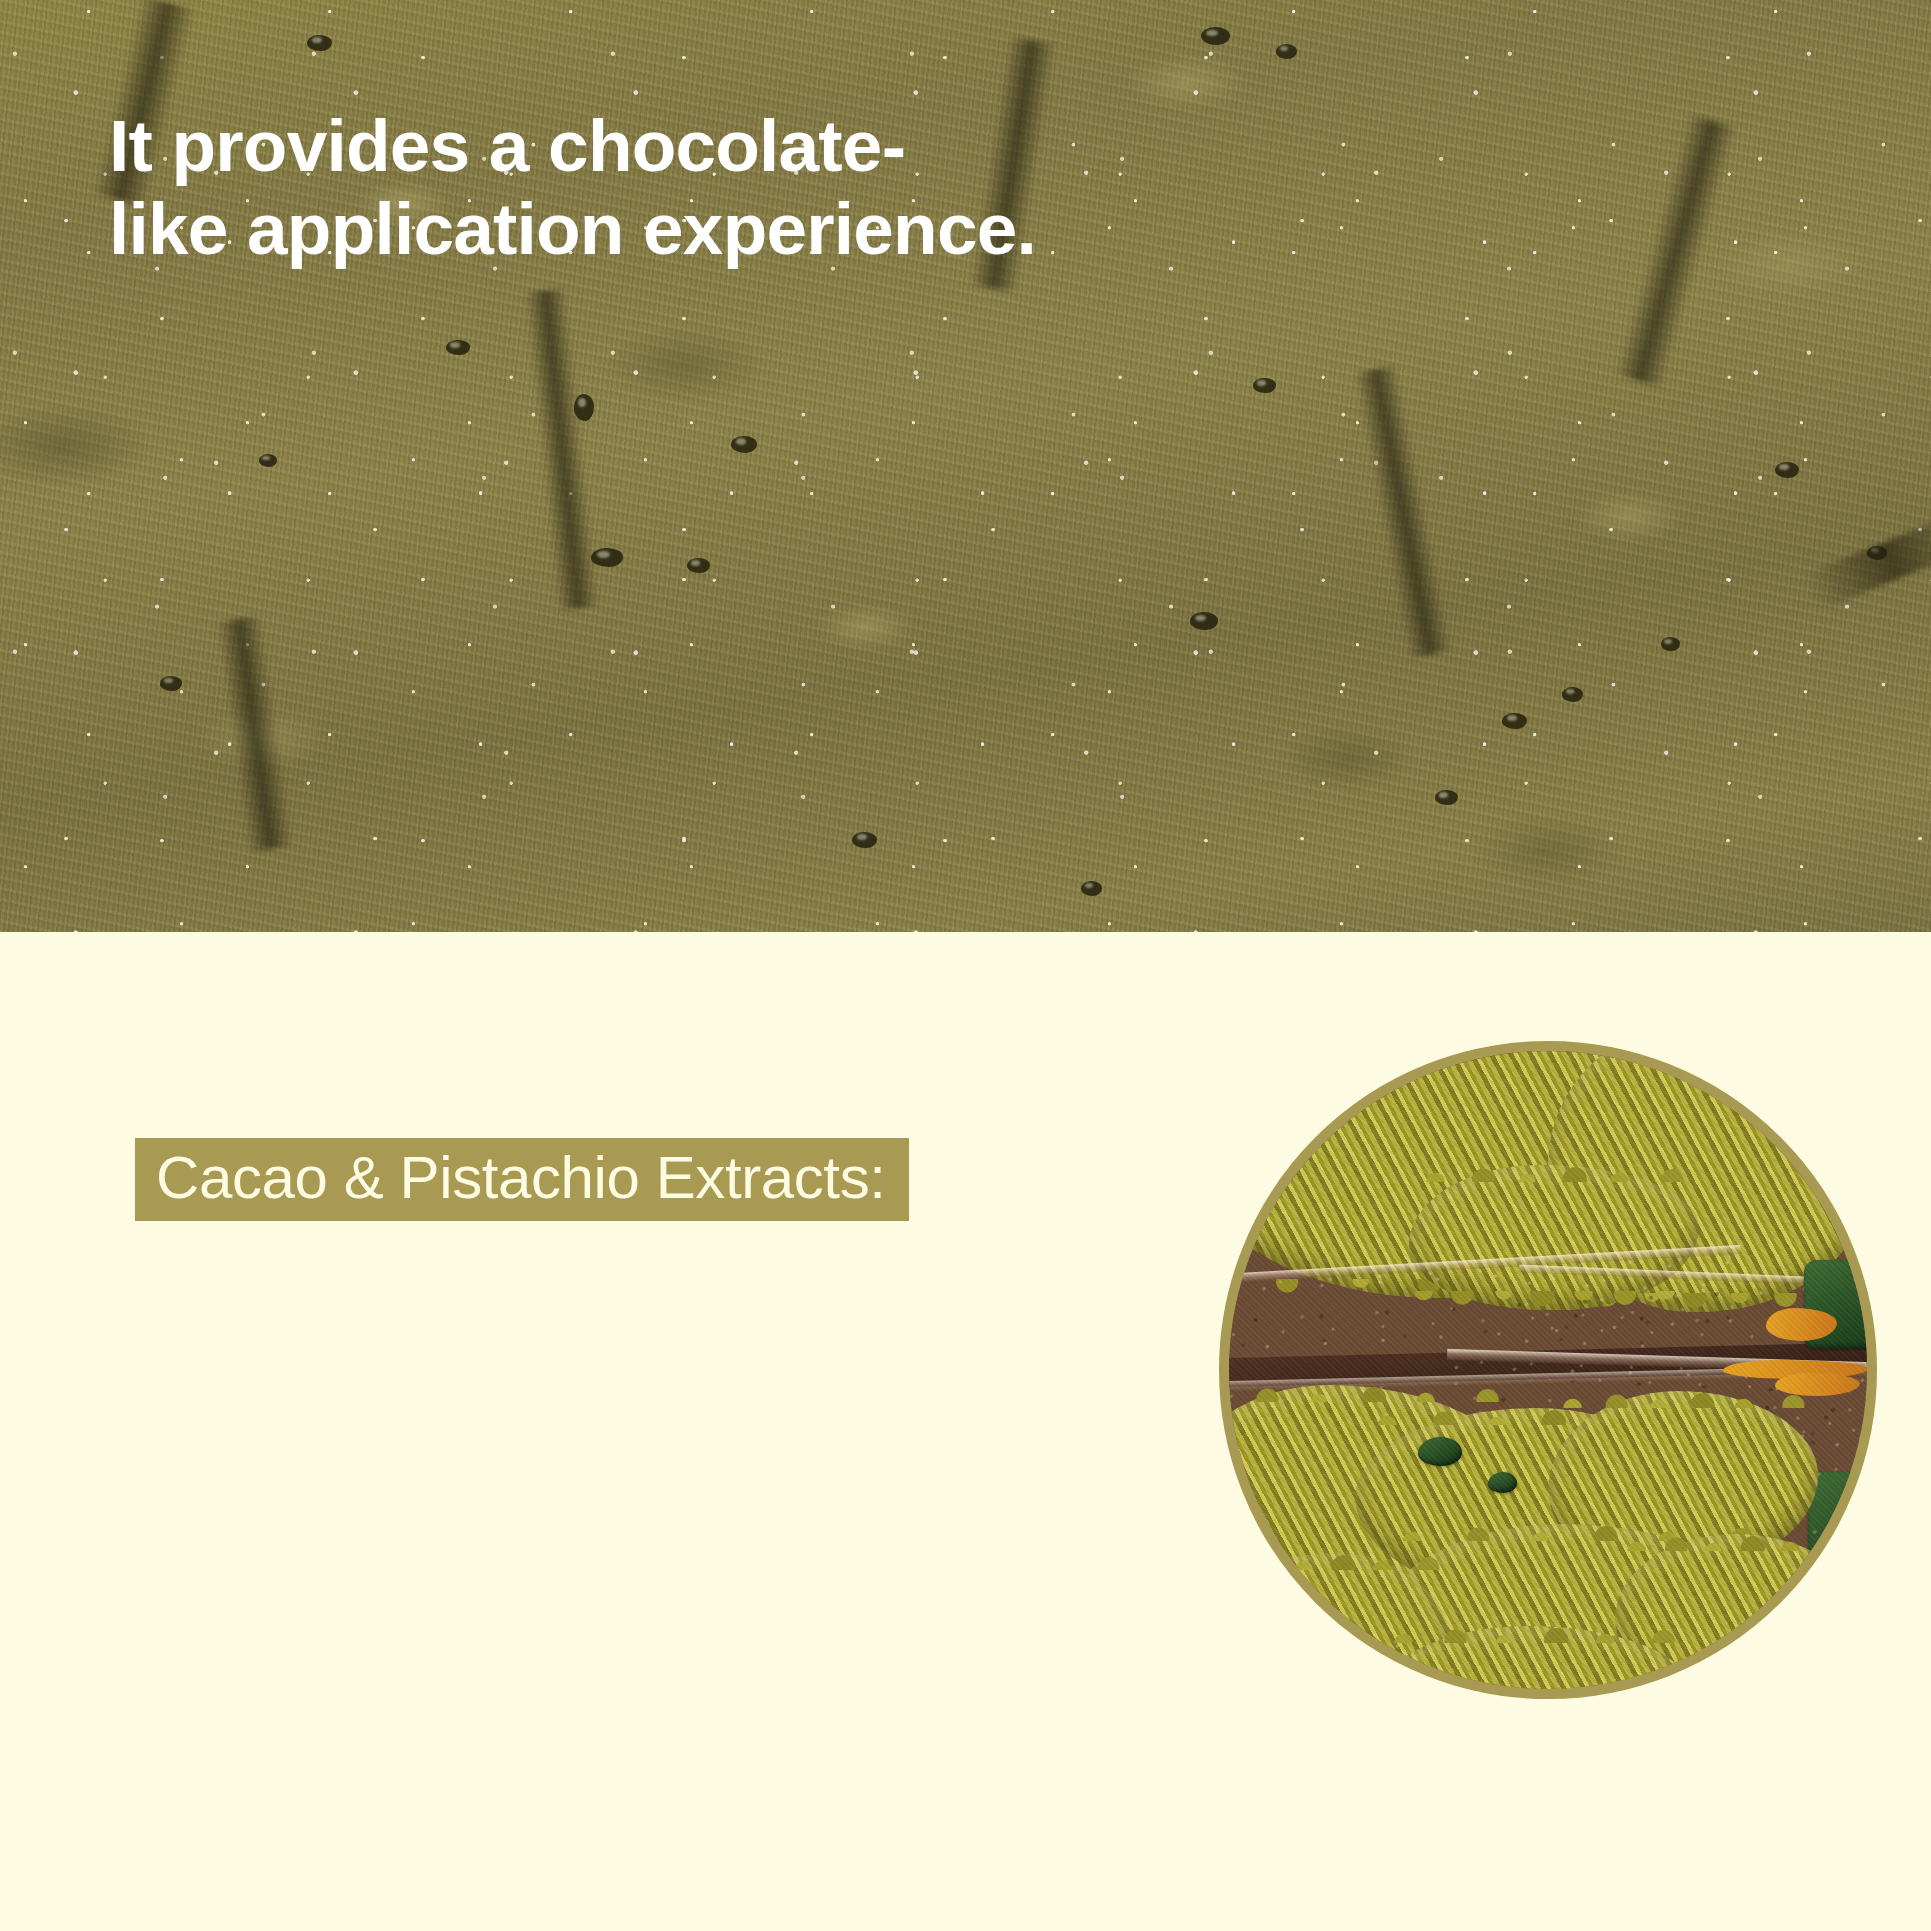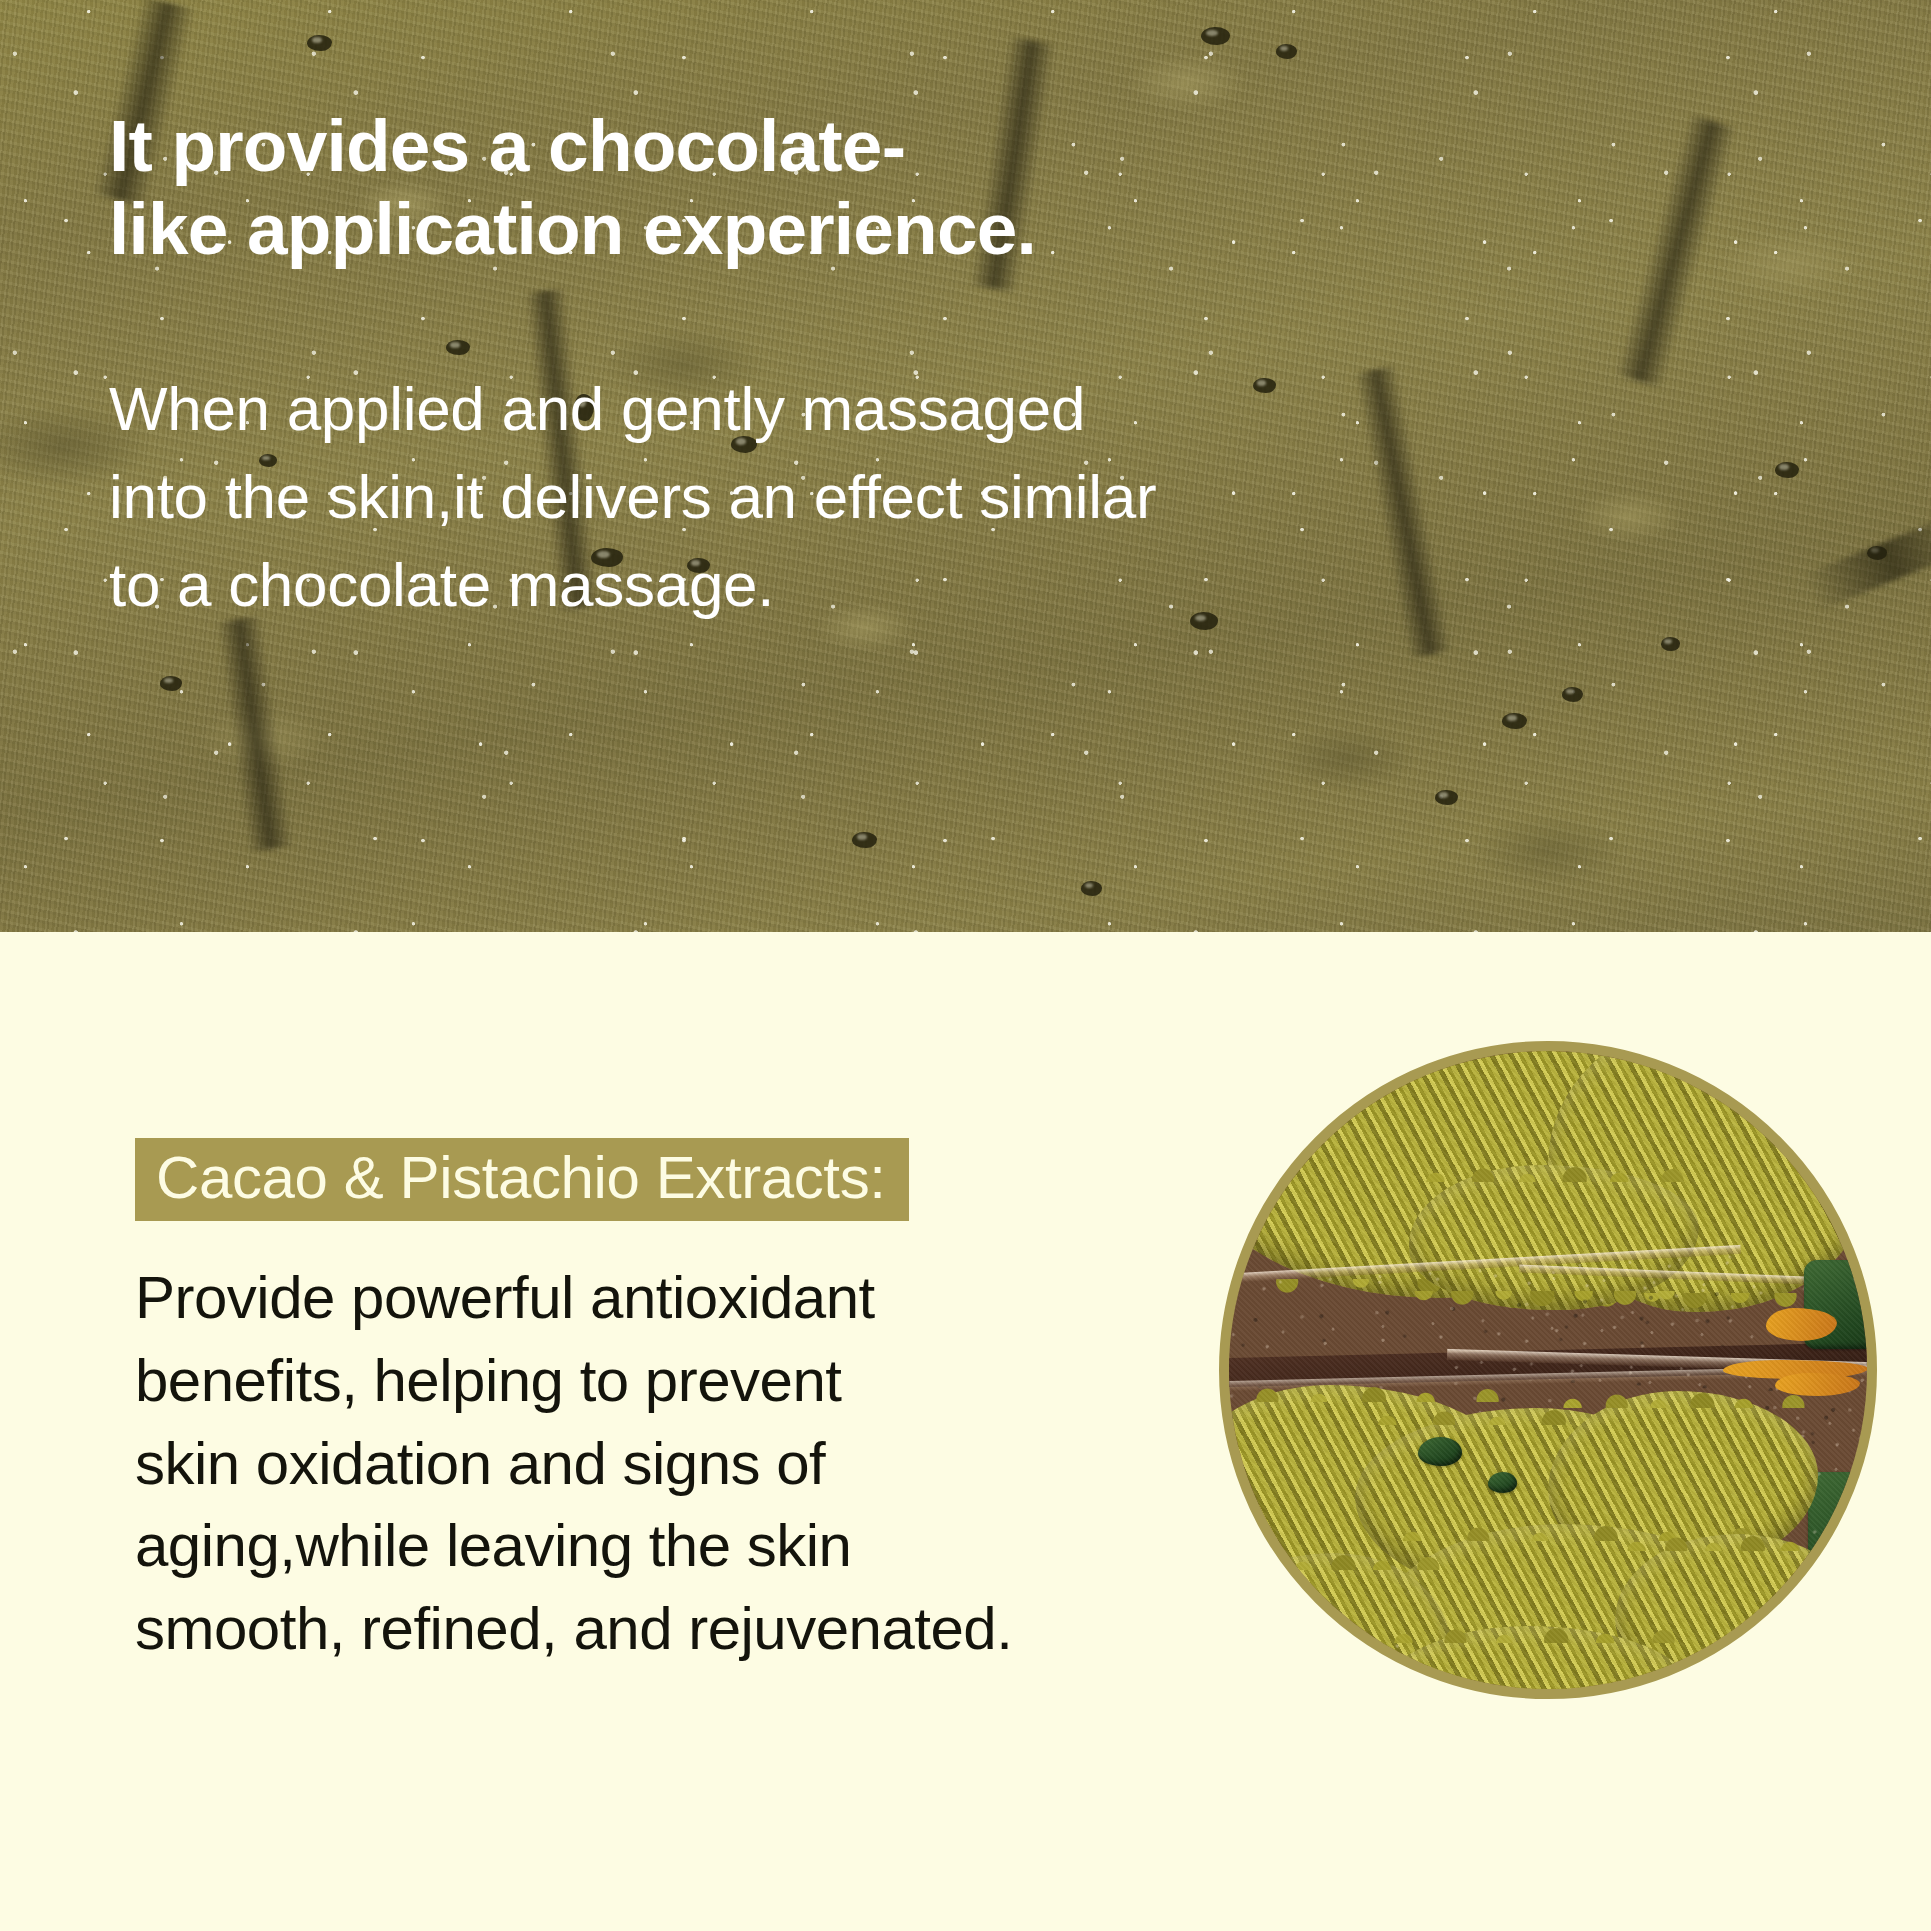--- a/index.html
+++ b/index.html
@@ -315,37 +315,29 @@
     <div class="crevice" style="left:989px; top:39px;  width:48px;  height:251px; transform:rotate(9deg);"></div>
     <div class="crevice" style="left:1381px; top:367px; width:44px;  height:290px; transform:rotate(-11deg);"></div>
     <div class="crevice" style="left:1651px; top:116px; width:50px;  height:270px; transform:rotate(16deg);"></div>
     <div class="crevice" style="left:1804px; top:541px; width:174px; height:39px;  transform:rotate(-22deg);"></div>
     <div class="crevice" style="left:232px;  top:618px; width:46px;  height:232px; transform:rotate(-8deg);"></div>
 
     <div id="hero-inner">
       <h1 id="hero-heading">It provides a chocolate-
 like application experience.</h1>
 
-      <p id="hero-body">When applied and gently massaged
-into the skin,it delivers an effect similar
-to a chocolate massage.</p>
     </div>
   </section>
 
   <section id="lower">
 
     <div id="extract-banner">
       <span id="extract-banner-label">Cacao &amp; Pistachio Extracts:</span>
     </div>
 
-    <p id="extract-body">Provide powerful antioxidant
-benefits, helping to prevent
-skin oxidation and signs of
-aging,while leaving the skin
-smooth, refined, and rejuvenated.</p>
 
     <figure id="product-circle">
       <div id="product-photo">
 
         <div class="pist" style="left:-39px; top:-33px; width:521px; height:280px;"></div>
         <div class="pist" style="left:319px; top:-29px; width:319px; height:290px; border-radius:50% 44% 56% 48% / 52% 50% 46% 54%;"></div>
         <div class="pist" style="left:180px; top:114px; width:290px; height:145px; border-radius:46% 54% 50% 50% / 56% 44% 58% 42%;"></div>
 
         <div class="choc choc-speck" style="left:-29px; top:210px; width:541px; height:126px; transform:rotate(-3.2deg);"></div>
         <div class="choc-edge" style="left:-29px; top:209px; width:541px; height:8.7px; transform:rotate(-3.2deg);"></div>

